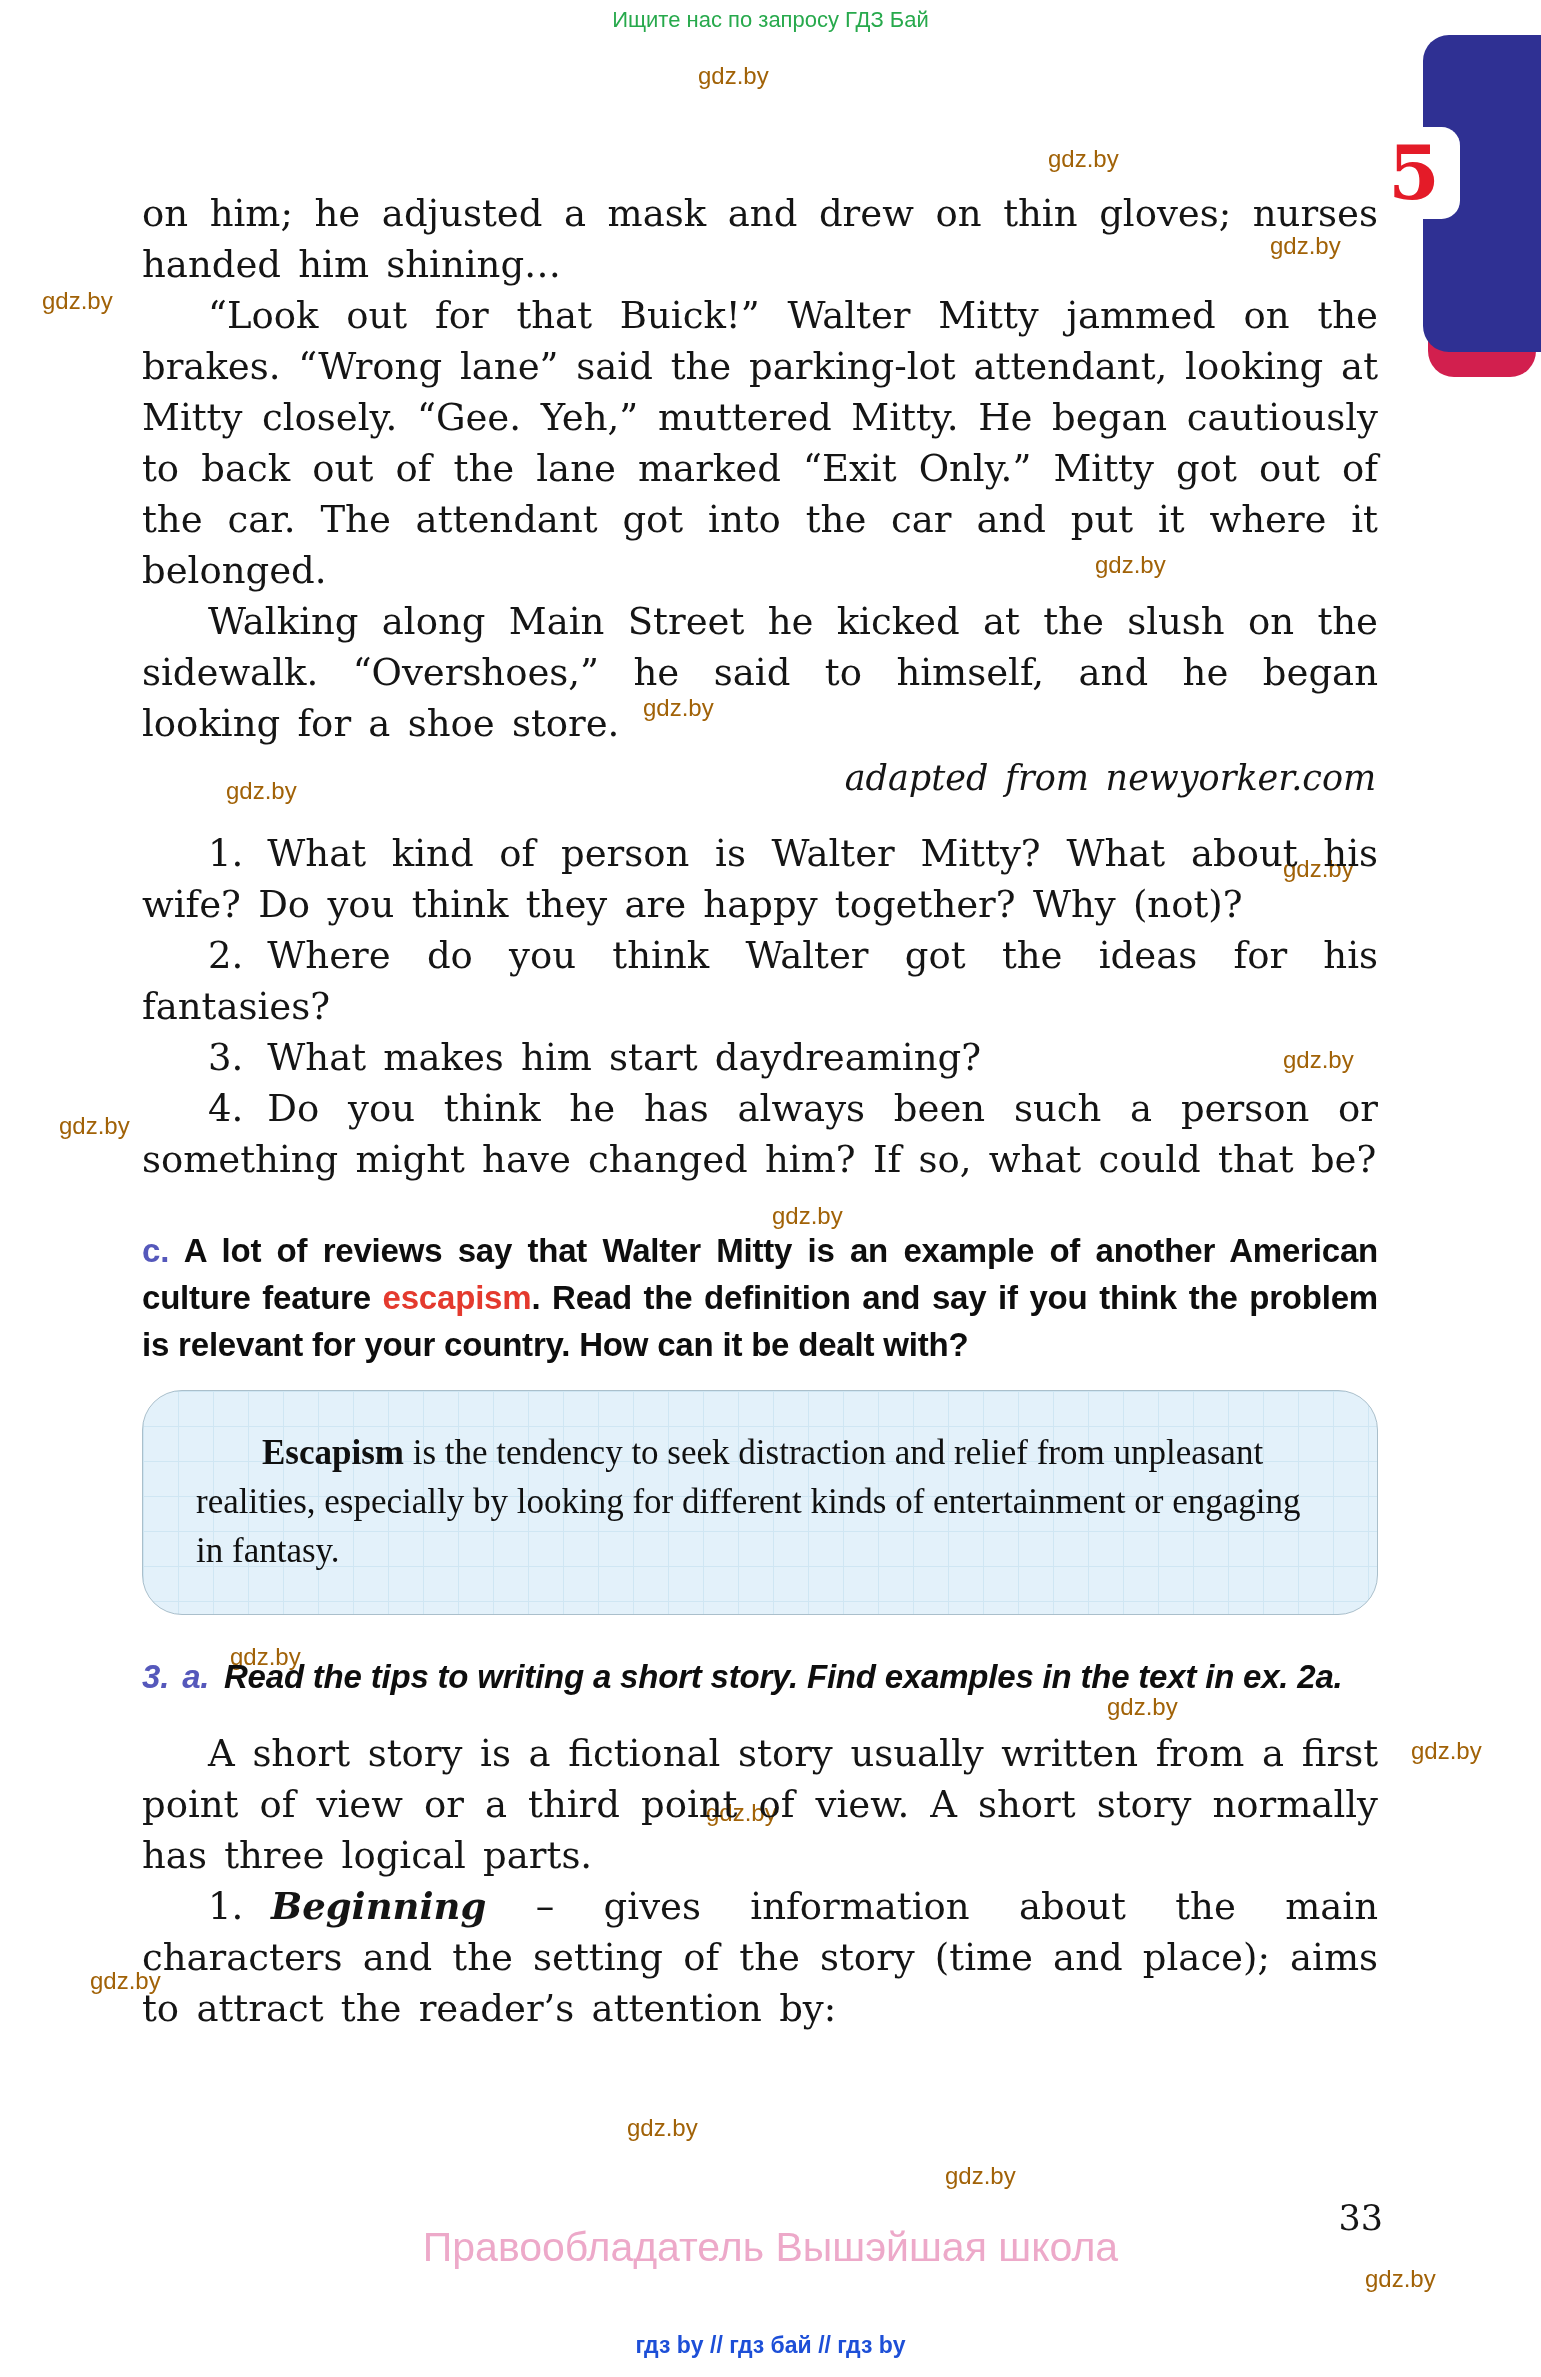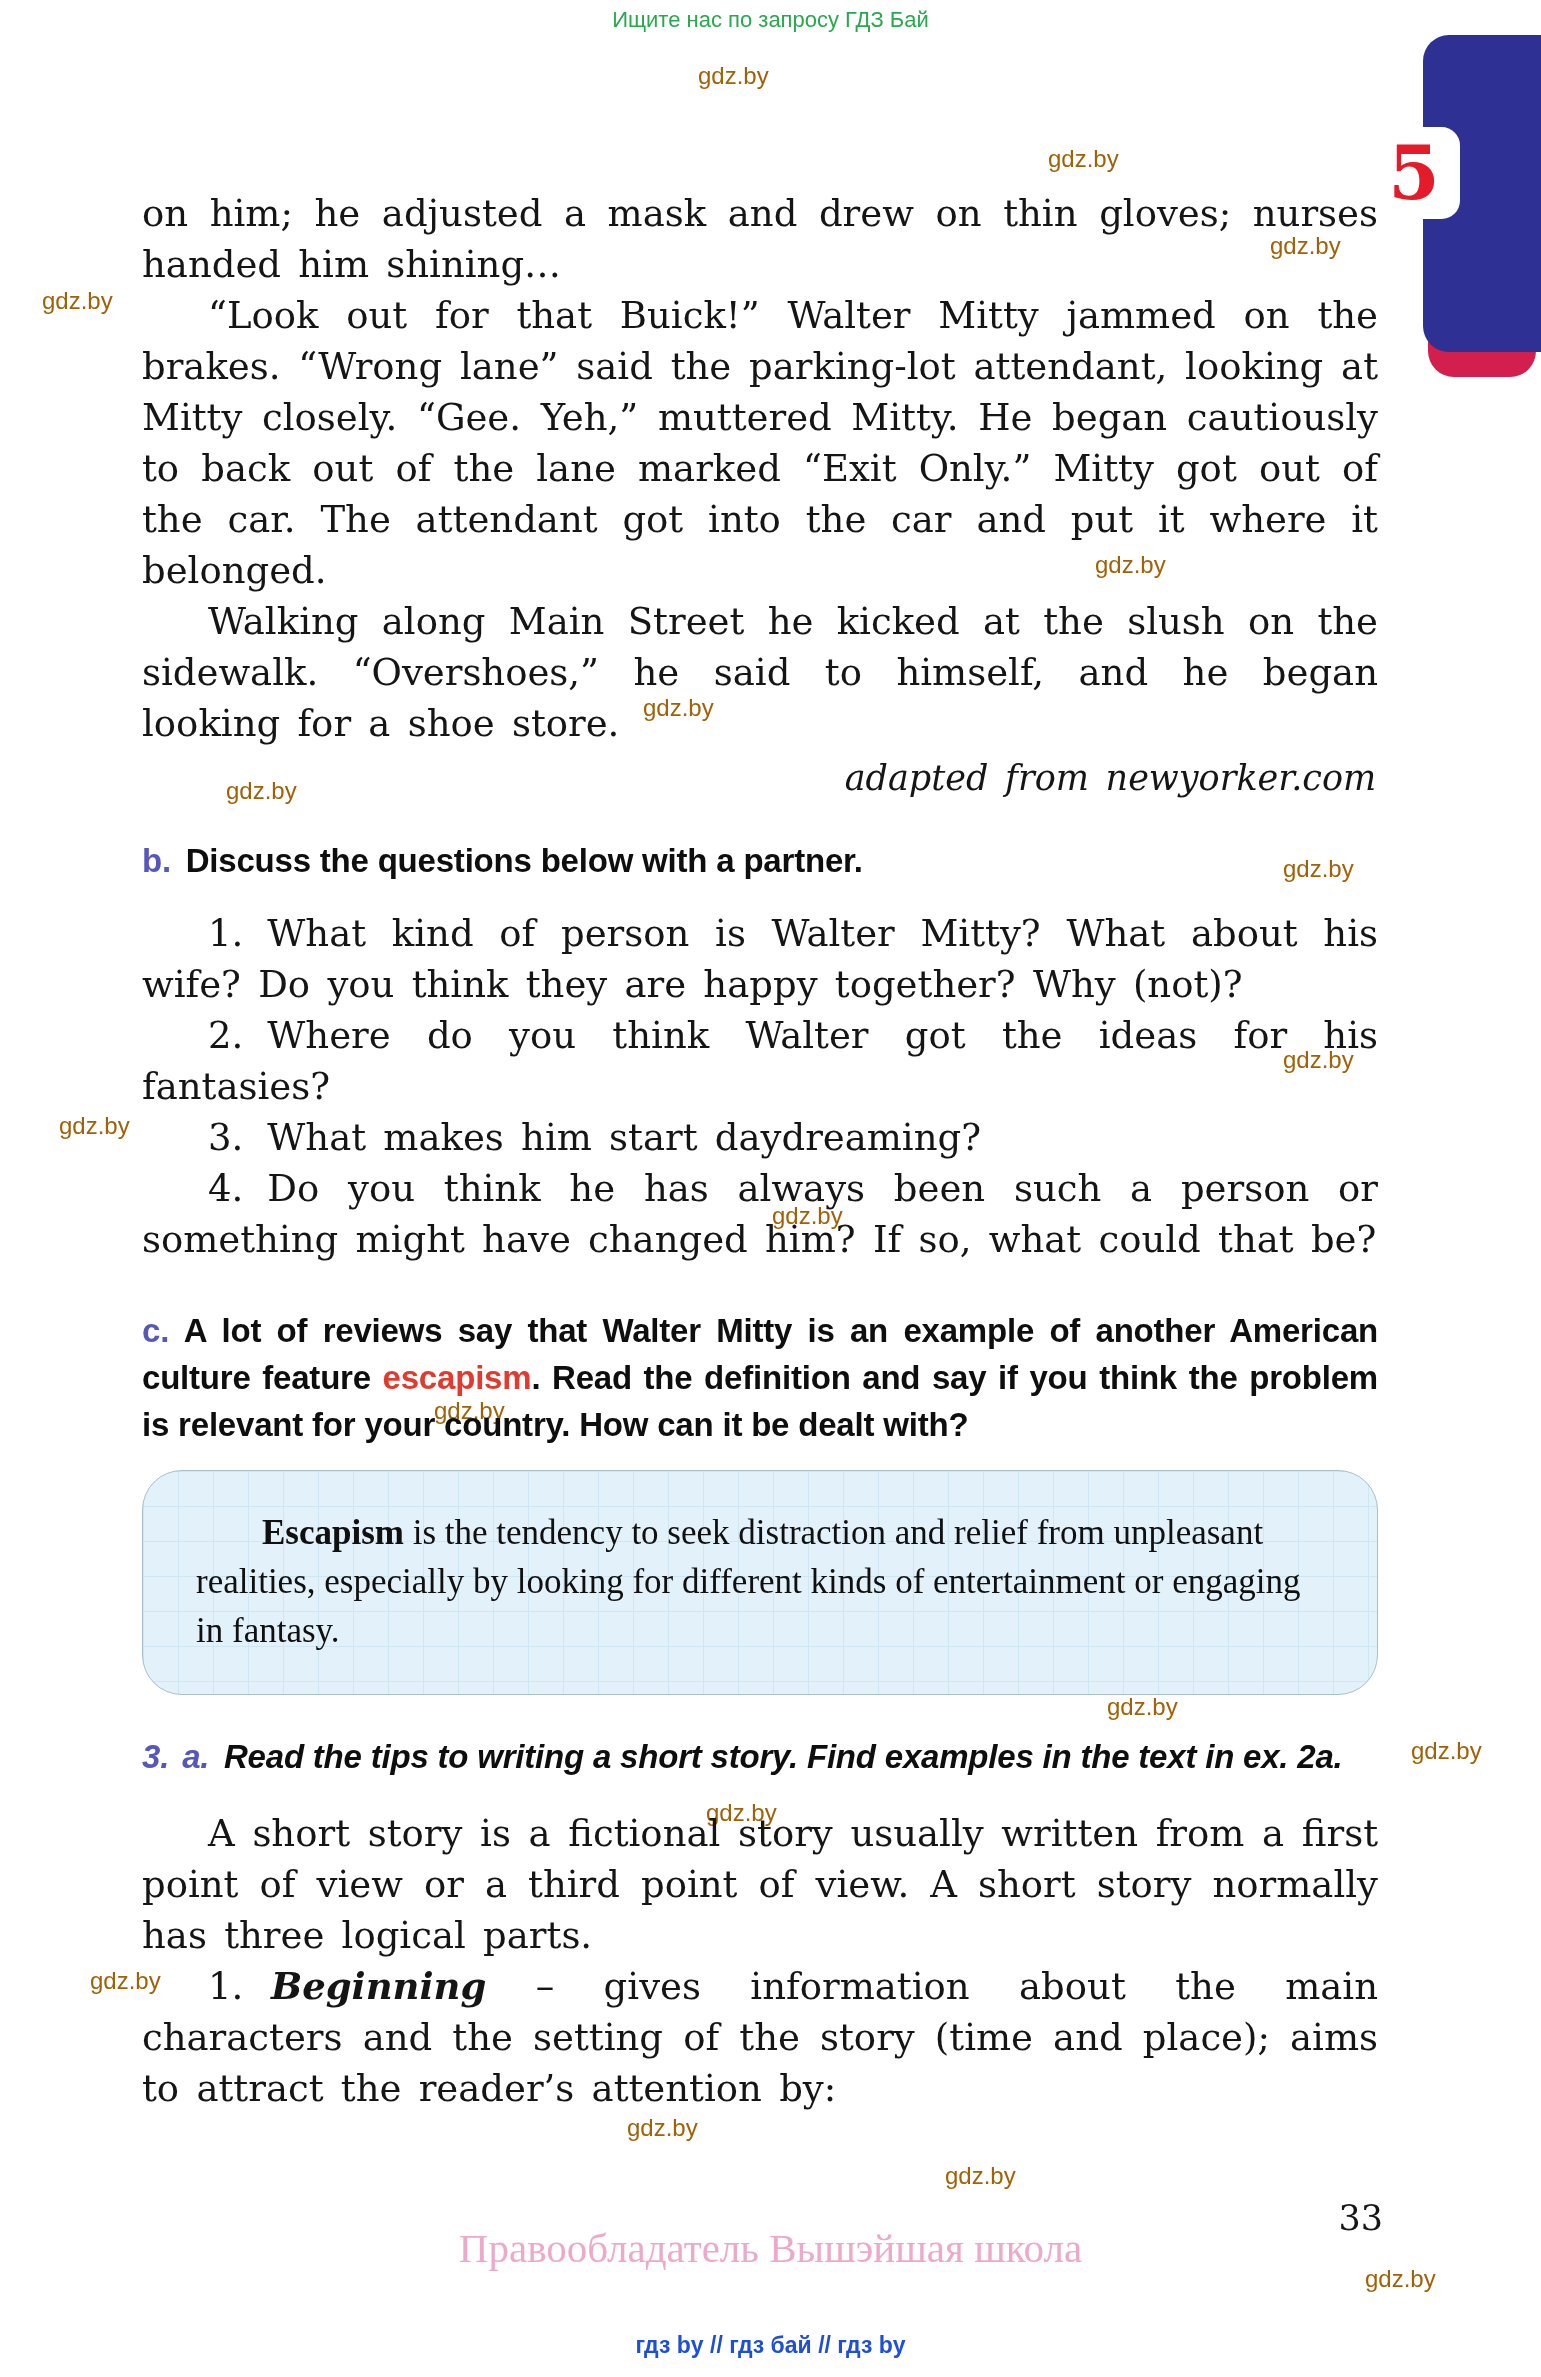--- a/index.html
+++ b/index.html
@@ -93,21 +93,21 @@
   .tip-term { font-weight:bold; font-style:italic; }
   .tip-num { margin-right:27.6px; }
 
   .page-num {
     position:absolute; top:2198px; right:158px;
     font-family:"DejaVu Serif", serif; font-size:35px; color:#151515;
   }
   .footer-pink {
     position:absolute; top:2224px; left:0; width:100%;
     text-align:center; color:#eda9c9;
-    font-family:Liberation Serif, serif; font-size:41px;
+    font-family:Liberation Sans, sans-serif; font-size:41px;
   }
   .footer-links {
     position:absolute; top:2332px; left:0; width:100%;
     text-align:center; color:#1d4fd7;
     font-family:"Liberation Sans", sans-serif; font-size:23px; font-weight:bold;
   }
 </style>
 </head>
 <body>
 
@@ -142,21 +142,20 @@
   <span class="wm" style="left:945px;top:2162px">gdz.by</span>
   <span class="wm" style="left:1365px;top:2265px">gdz.by</span>
 
   <div class="content">
 
     <p class="serif-p">on him; he adjusted a mask and drew on thin gloves; nurses handed him shining…</p>
     <p class="serif-p indent">“Look out for that Buick!” Walter Mitty jammed on the brakes. “Wrong lane” said the parking-lot attendant, looking at Mitty closely. “Gee. Yeh,” muttered Mitty. He began cautiously to back out of the lane marked “Exit Only.” Mitty got out of the car. The attendant got into the car and put it where it belonged.</p>
     <p class="serif-p indent">Walking along Main Street he kicked at the slush on the sidewalk. “Overshoes,” he said to himself, and he began looking for a shoe store.</p>
     <p class="serif-p source">adapted from newyorker.com</p>
 
-    <p class="heading heading-b"><span class="lbl lbl-sp">b.</span><span>Discuss the questions below with a partner.</span></p>
 
     <p class="serif-p indent q q-first"><span class="qnum">1.</span><span>What kind of person is Walter Mitty? What about his wife? Do you think they are happy together? Why (not)?</span></p>
     <p class="serif-p indent q"><span class="qnum">2.</span><span>Where do you think Walter got the ideas for his fantasies?</span></p>
     <p class="serif-p indent q"><span class="qnum">3.</span><span>What makes him start daydreaming?</span></p>
     <p class="serif-p indent q"><span class="qnum">4.</span><span>Do you think he has always been such a person or something might have changed him? If so, what could that be?</span></p>
 
     <p class="heading heading-c"><span class="lbl lbl-sp">c.</span><span>A lot of reviews say that Walter Mitty is an example of another American culture feature </span><span class="hl-red">escapism</span><span>. Read the definition and say if you think the problem is relevant for your country. How can it be dealt with?</span></p>
 
     <div class="def-box">
       <div class="def-text-wrap"><span class="term">Escapism</span><span> is the tendency to seek distraction and relief from unpleasant realities, especially by looking for different kinds of entertainment or engaging in fantasy.</span></div>

